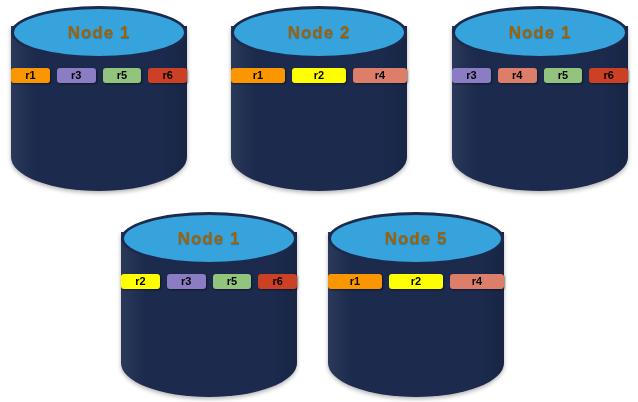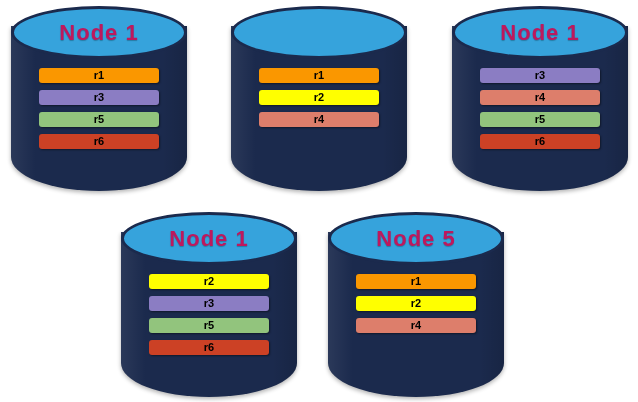--- a/index.html
+++ b/index.html
@@ -62,38 +62,38 @@
   }
   .node-title {
     position: absolute;
     left: 0;
     top: 0;
     width: 176px;
     height: 53px;
     display: flex;
     align-items: center;
     justify-content: center;
-    color: #be185d;
-    font-size: 22px;
+    color: #a16207;
+    font-size: 17px;
     font-weight: bold;
     letter-spacing: 1px;
     z-index: 3;
     text-shadow: 0 1px 1px rgba(0,0,0,0.25);
     white-space: nowrap;
   }
 
   
   .shards {
     position: absolute;
     left: 0;
     top: 53px;
     width: 176px;
     z-index: 3;
     display: flex;
-    flex-direction: column;
+    flex-direction: row;
     align-items: center;
     gap: 7px;
     padding-top: 9px;
     box-sizing: border-box;
   }
   .shard {
     width: 120px;
     height: 15px;
     border-radius: 3px;
     display: flex;
@@ -117,20 +117,21 @@
       <div class="shards">
         <div class="shard" style="background: rgb(250, 151, 0);">r1</div>
         <div class="shard" style="background: rgb(139, 125, 195);">r3</div>
         <div class="shard" style="background: rgb(146, 196, 125);">r5</div>
         <div class="shard" style="background: rgb(204, 65, 37);">r6</div>
       </div>
     </div>
     <div class="node" style="left: 231px; top: 6px;">
       <div class="node-body"></div>
       <div class="node-top"></div>
+      <div class="node-title">Node  2</div>
       <div class="shards">
         <div class="shard" style="background: rgb(250, 151, 0);">r1</div>
         <div class="shard" style="background: rgb(255, 255, 0);">r2</div>
         <div class="shard" style="background: rgb(221, 126, 107);">r4</div>
       </div>
     </div>
     <div class="node" style="left: 452px; top: 6px;">
       <div class="node-body"></div>
       <div class="node-top"></div>
       <div class="node-title">Node  1</div>

